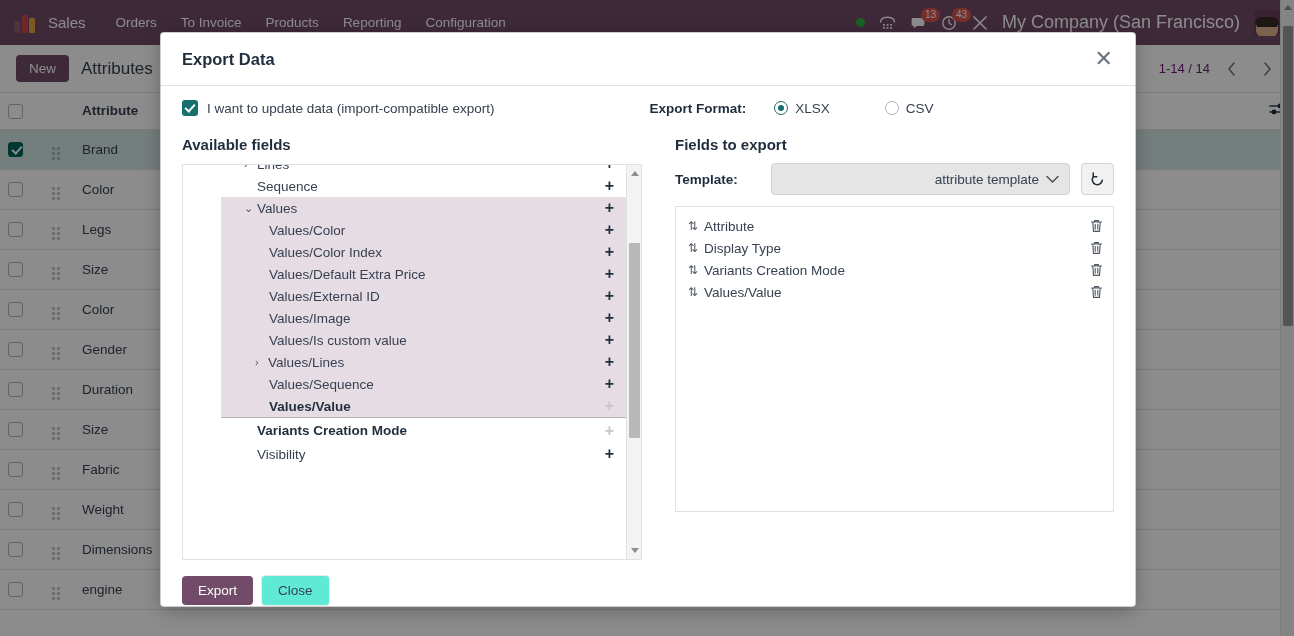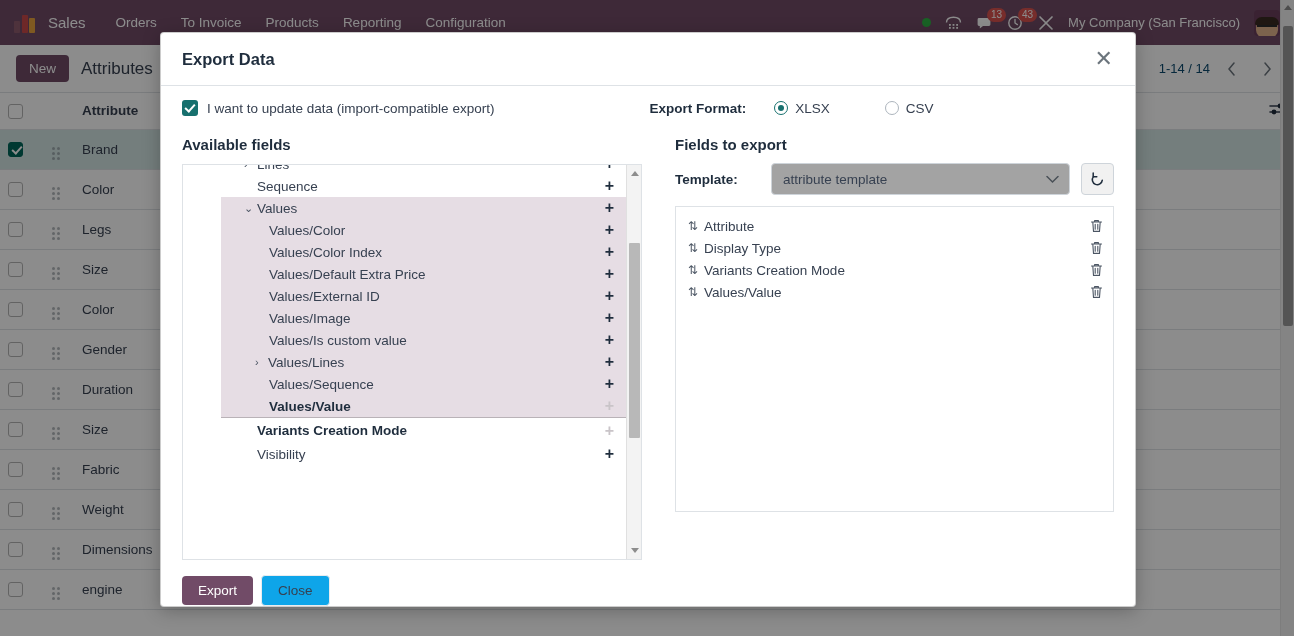--- a/index.html
+++ b/index.html
@@ -53,21 +53,21 @@
   .nav-ico { position: relative; color: #fff; display: flex; align-items: center; }
   .nav-ico svg { display: block; }
   .badge {
     position: absolute; top: -7px; left: 11px;
     background: #d9534f; color: #fff;
     font-size: 10px; line-height: 1;
     padding: 2px 4px; border-radius: 8px;
     min-width: 16px; text-align: center;
     font-weight: 500;
   }
-  .company-name { font-size: 13px; color: #fff; white-space: nowrap; }
+  .company-name { font-size: 18px; color: #fff; white-space: nowrap; }
   .avatar {
     width: 26px; height: 26px; border-radius: 4px;
     background: #6b3f5c; overflow: hidden;
     display: flex; align-items: flex-end; justify-content: center;
   }
   .avatar .face {
     width: 22px; height: 20px; border-radius: 50% 50% 40% 40%;
     background: #e2b48c; position: relative; margin-bottom: -2px;
   }
   .avatar .hair {
@@ -85,21 +85,21 @@
     padding: 0 12px 0 16px; border-bottom: 1px solid #dee2e6;
     background: #fff;
   }
   .btn-new {
     background: #714B67; color: #fff; border: none;
     padding: 6px 13px; border-radius: 4px;
     font-size: 13.5px; cursor: pointer; margin-right: 12px;
   }
   .breadcrumb { font-size: 17px; color: #374151; }
   .pager-wrap { margin-left: auto; display: flex; align-items: center; gap: 6px; }
-  .pager-text { font-size: 13px; color: #0c4a6e; }
+  .pager-text { font-size: 13px; color: #701a75; }
   .pager-btn {
     width: 30px; height: 28px; display: flex; align-items: center; justify-content: center;
     border: none; background: transparent; color: #6c757d; cursor: pointer;
   }
 
   
   .list-wrap { position: relative; }
   table.olist { width: 100%; border-collapse: collapse; table-layout: fixed; }
   table.olist th, table.olist td {
     border-bottom: 1px solid #dee2e6;
@@ -264,23 +264,24 @@
   .fscroll .arr.up { top: 6px; border-left: 4px solid transparent; border-right: 4px solid transparent; border-bottom: 5px solid #8d8d8d; }
   .fscroll .arr.dn { bottom: 6px; border-left: 4px solid transparent; border-right: 4px solid transparent; border-top: 5px solid #8d8d8d; }
 
   .tpl-row { display: flex; align-items: center; gap: 2px; }
   .tpl-label { font-weight: bold; font-size: 13.5px; color: #1f2d3d; width: 94px; }
   .tpl-select-wrap { position: relative; flex: 1; }
   .tpl-select {
     width: 100%; height: 32px;
     border: 1px solid #ced4da; border-radius: 4px;
     padding: 0 30px 0 11px; font-size: 13.5px; color: #374151;
-    background: #a3a3a3; appearance: none;
+    background: #e5e5e5; appearance: none;
     font-family: "Liberation Sans", sans-serif;
     cursor: pointer;
+    text-align: right;
   }
   .tpl-chevron {
     position: absolute; right: 11px; top: 50%; transform: translateY(-50%);
     pointer-events: none; color: #495057;
   }
   .tpl-reset {
     margin-left: 9px; width: 33px; height: 32px;
     border: 1px solid #ced4da; border-radius: 4px;
     background: #f1f1f1; color: #1f2d3d;
     display: flex; align-items: center; justify-content: center;
@@ -303,21 +304,21 @@
   .modal-footer {
     flex: 0 0 60px; display: flex; align-items: center;
     padding: 0 21px; gap: 8px;
   }
   .btn-export {
     background: #714B67; color: #fff; border: none;
     padding: 7px 16px; border-radius: 4px; font-size: 13.5px;
     cursor: pointer; font-family: "Liberation Sans", sans-serif;
   }
   .btn-close {
-    background: #0ea5e9; color: #374151; border: 1px solid #e9ecef;
+    background: #5eead4; color: #374151; border: 1px solid #e9ecef;
     padding: 7px 16px; border-radius: 4px; font-size: 13.5px;
     cursor: pointer; font-family: "Liberation Sans", sans-serif;
   }
 </style>
 </head>
 <body>
 
 <div id="app-backdrop">
 
   <div class="navbar">

